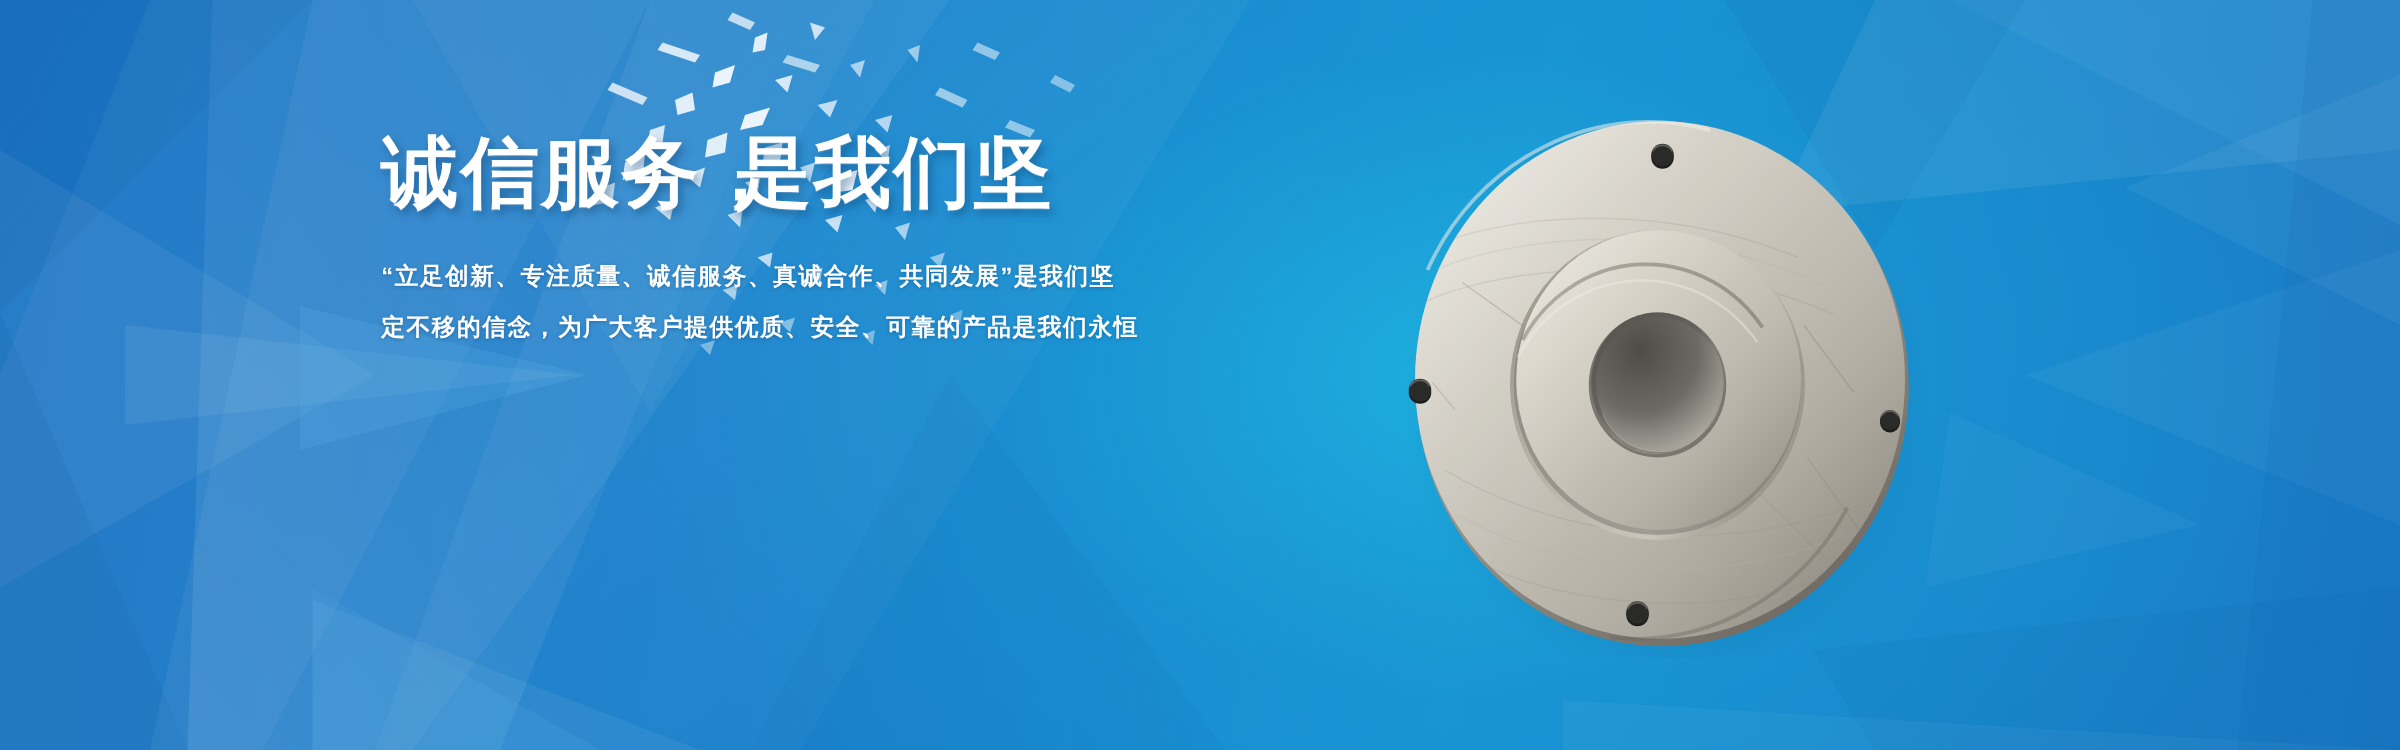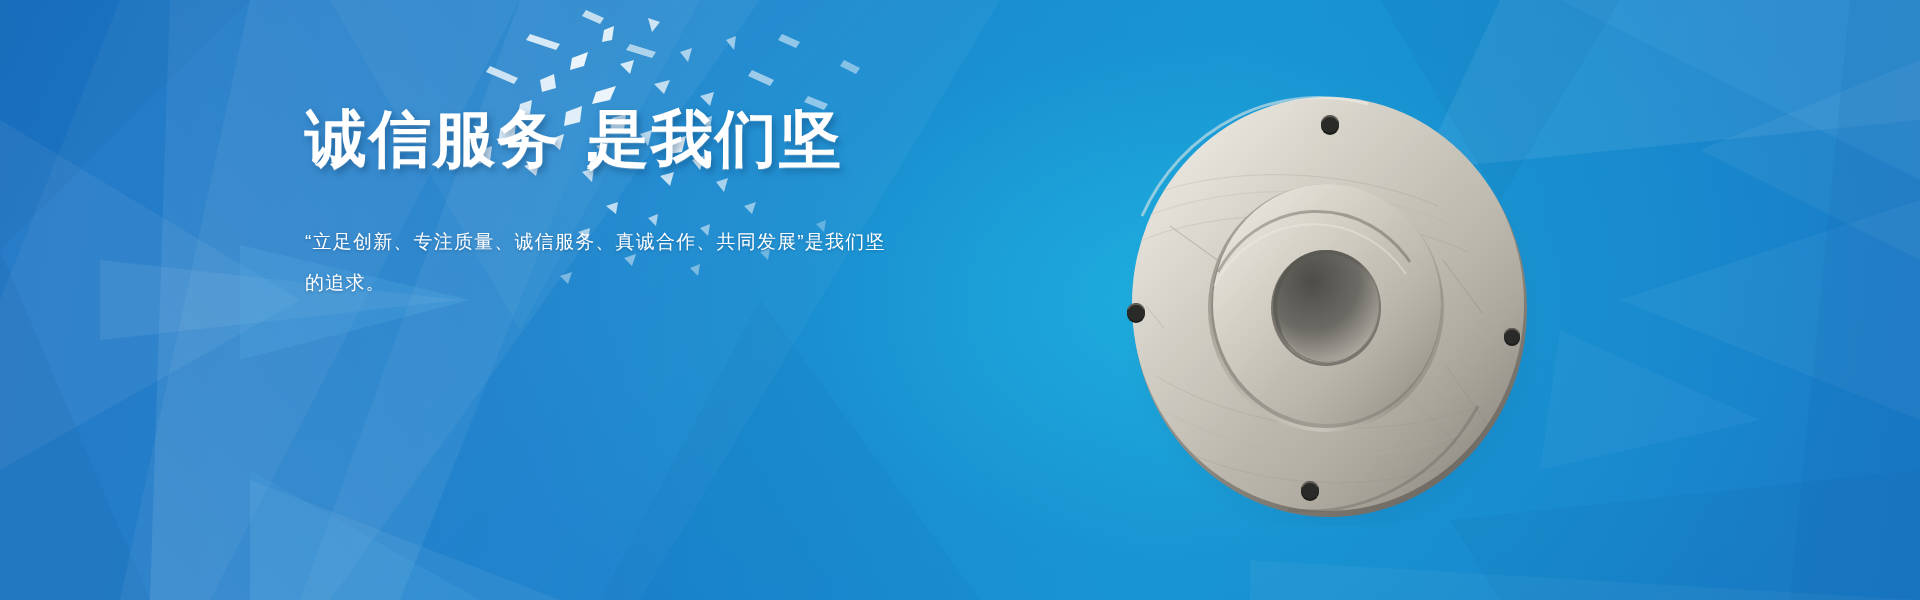--- a/index.html
+++ b/index.html
@@ -36,22 +36,23 @@
     color:#ffffff;
     letter-spacing:2px;
     white-space:nowrap;
     text-shadow:3px 4px 7px rgba(8,52,96,.38), 0 1px 0 rgba(255,255,255,.25);
   }
   .headline .sep{
     display:inline-block;
     width:26px;
   }
   .body{
-    margin:58px 0 0 0;
+    margin:38px 0 0 0;
     width:640px;
+    font-weight:bold;
   }
   .body p{
     margin:0 0 13px 0;
     font-size:19px;
     line-height:1.45;
     color:#ffffff;
     letter-spacing:1.2px;
     text-shadow:0 1px 3px rgba(10,60,110,.40);
     white-space:nowrap;
   }
@@ -168,21 +169,21 @@
         <polygon points="816,224 826,220 824,232" opacity=".3"></polygon>
       </g>
     </svg>
   </div>
 
   <div class="copy">
     <h1 class="headline"><span>诚信服务</span><span class="sep">，</span><span>是我们坚</span></h1>
 
     <div class="body">
       <p>“立足创新、专注质量、诚信服务、真诚合作、共同发展”是我们坚</p>
-      <p>的追求。</p>
+      <p>定不移的信念，为广大客户提供优质、安全、可靠的产品是我们永恒</p>
     </div>
   </div>
 
   <div class="product">
     <svg viewBox="0 0 580 450" aria-hidden="true">
       <defs>
 
         <linearGradient id="discFace" x1="0.12" y1="0.05" x2="0.92" y2="0.95">
           <stop offset="0%" stop-color="#e6e2d9"></stop>
           <stop offset="22%" stop-color="#d6d2c8"></stop>

